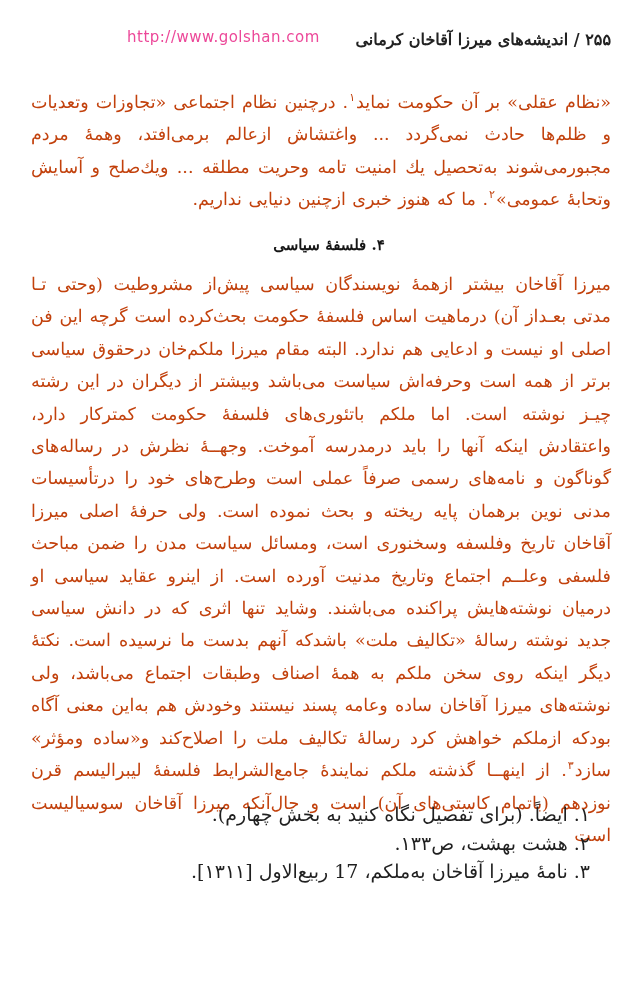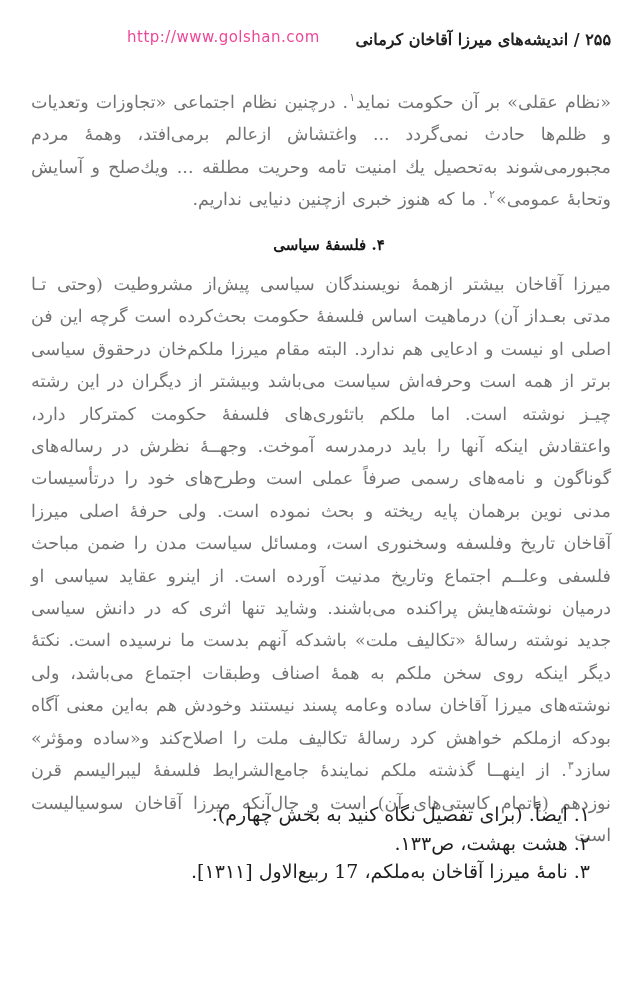--- a/index.html
+++ b/index.html
@@ -28,21 +28,21 @@
     letter-spacing:0;
     white-space:nowrap;
     text-align:right;
   }
   .para{
     position:absolute;left:31px;right:31px;
     direction:rtl;unicode-bidi:embed;
     text-align:justify;
     font-size:17.5px;
     line-height:32.4px;
-    color:#737373;
+    color:#c2410c;
     word-spacing:1px;
   }
   .p1{top:86px;}
   .p2{top:268px;}
   .section-heading{
     position:absolute;top:236px;left:0;right:0;
     direction:rtl;unicode-bidi:embed;
     text-align:center;
     font-size:15px;font-weight:bold;
     color:#151515;

